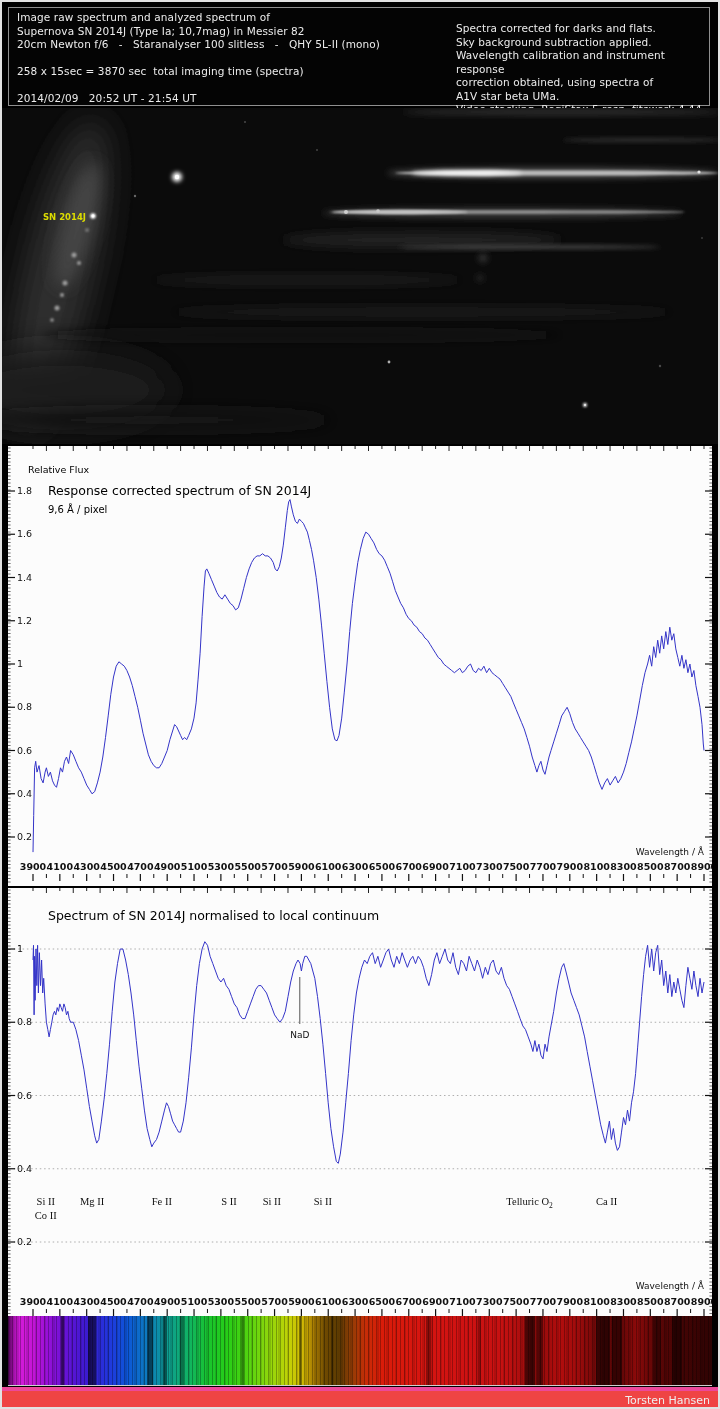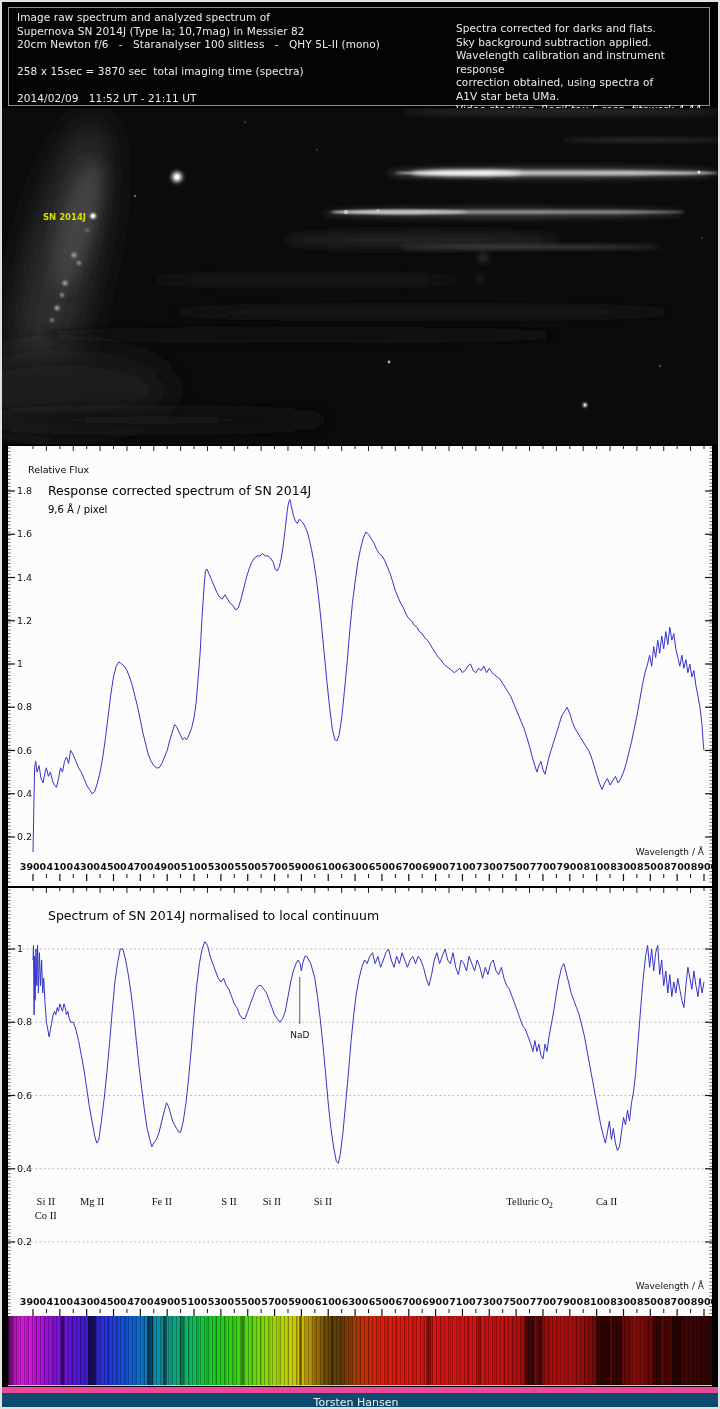--- a/index.html
+++ b/index.html
@@ -31,39 +31,39 @@
   .cb-gradient{position:absolute;inset:0;}
   .cb-striations{position:absolute;inset:0;
     background:
       repeating-linear-gradient(90deg, rgba(0,0,0,0.28) 0px, rgba(0,0,0,0.28) 1px, rgba(0,0,0,0) 1px, rgba(0,0,0,0) 4px),
       repeating-linear-gradient(90deg, rgba(0,0,0,0.12) 0px, rgba(0,0,0,0.12) 2px, rgba(0,0,0,0) 2px, rgba(0,0,0,0) 9px);
   }
   .cb-lines{position:absolute;inset:0;}
   .cb-lines .abs-line{position:absolute;top:0;bottom:0;}
   .credit{
     position:absolute;left:0;top:1385px;width:716px;height:20px;
-    background:#0c4a6e;color:#efefef;font-size:11px;line-height:20px;
-    text-align:center;padding-right:8px;border-top:6px solid #ec4899;
+    background:#ef4444;color:#efefef;font-size:11px;line-height:20px;
+    text-align:right;padding-right:8px;border-top:4px solid #ec4899;
   }
   svg text{font-family:"DejaVu Sans","Liberation Sans",sans-serif;}
   svg text.serif{font-family:"Liberation Serif","DejaVu Serif",serif;}
 </style>
 </head>
 <body>
 
 <div class="frame">
 
   <div class="header">
     <div class="hcol left">Image raw spectrum and analyzed spectrum of
 Supernova SN 2014J (Type Ia; 10,7mag) in Messier 82
 20cm Newton f/6   -   Staranalyser 100 slitless   -   QHY 5L-II (mono)
 
 258 x 15sec = 3870 sec  total imaging time (spectra)
 
-2014/02/09   11:52 UT - 21:11 UT</div>
+2014/02/09   20:52 UT - 21:54 UT</div>
     <div class="hcol right">Spectra corrected for darks and flats.
 Sky background subtraction applied.
 Wavelength calibration and instrument response
 correction obtained, using spectra of
 A1V star beta UMa.
 Video stacking: RegiStax 5 resp. fitswork 4.44
 Spectroscopy software: vspec  3.61</div>
   </div>
 
   <div class="galaxy">

